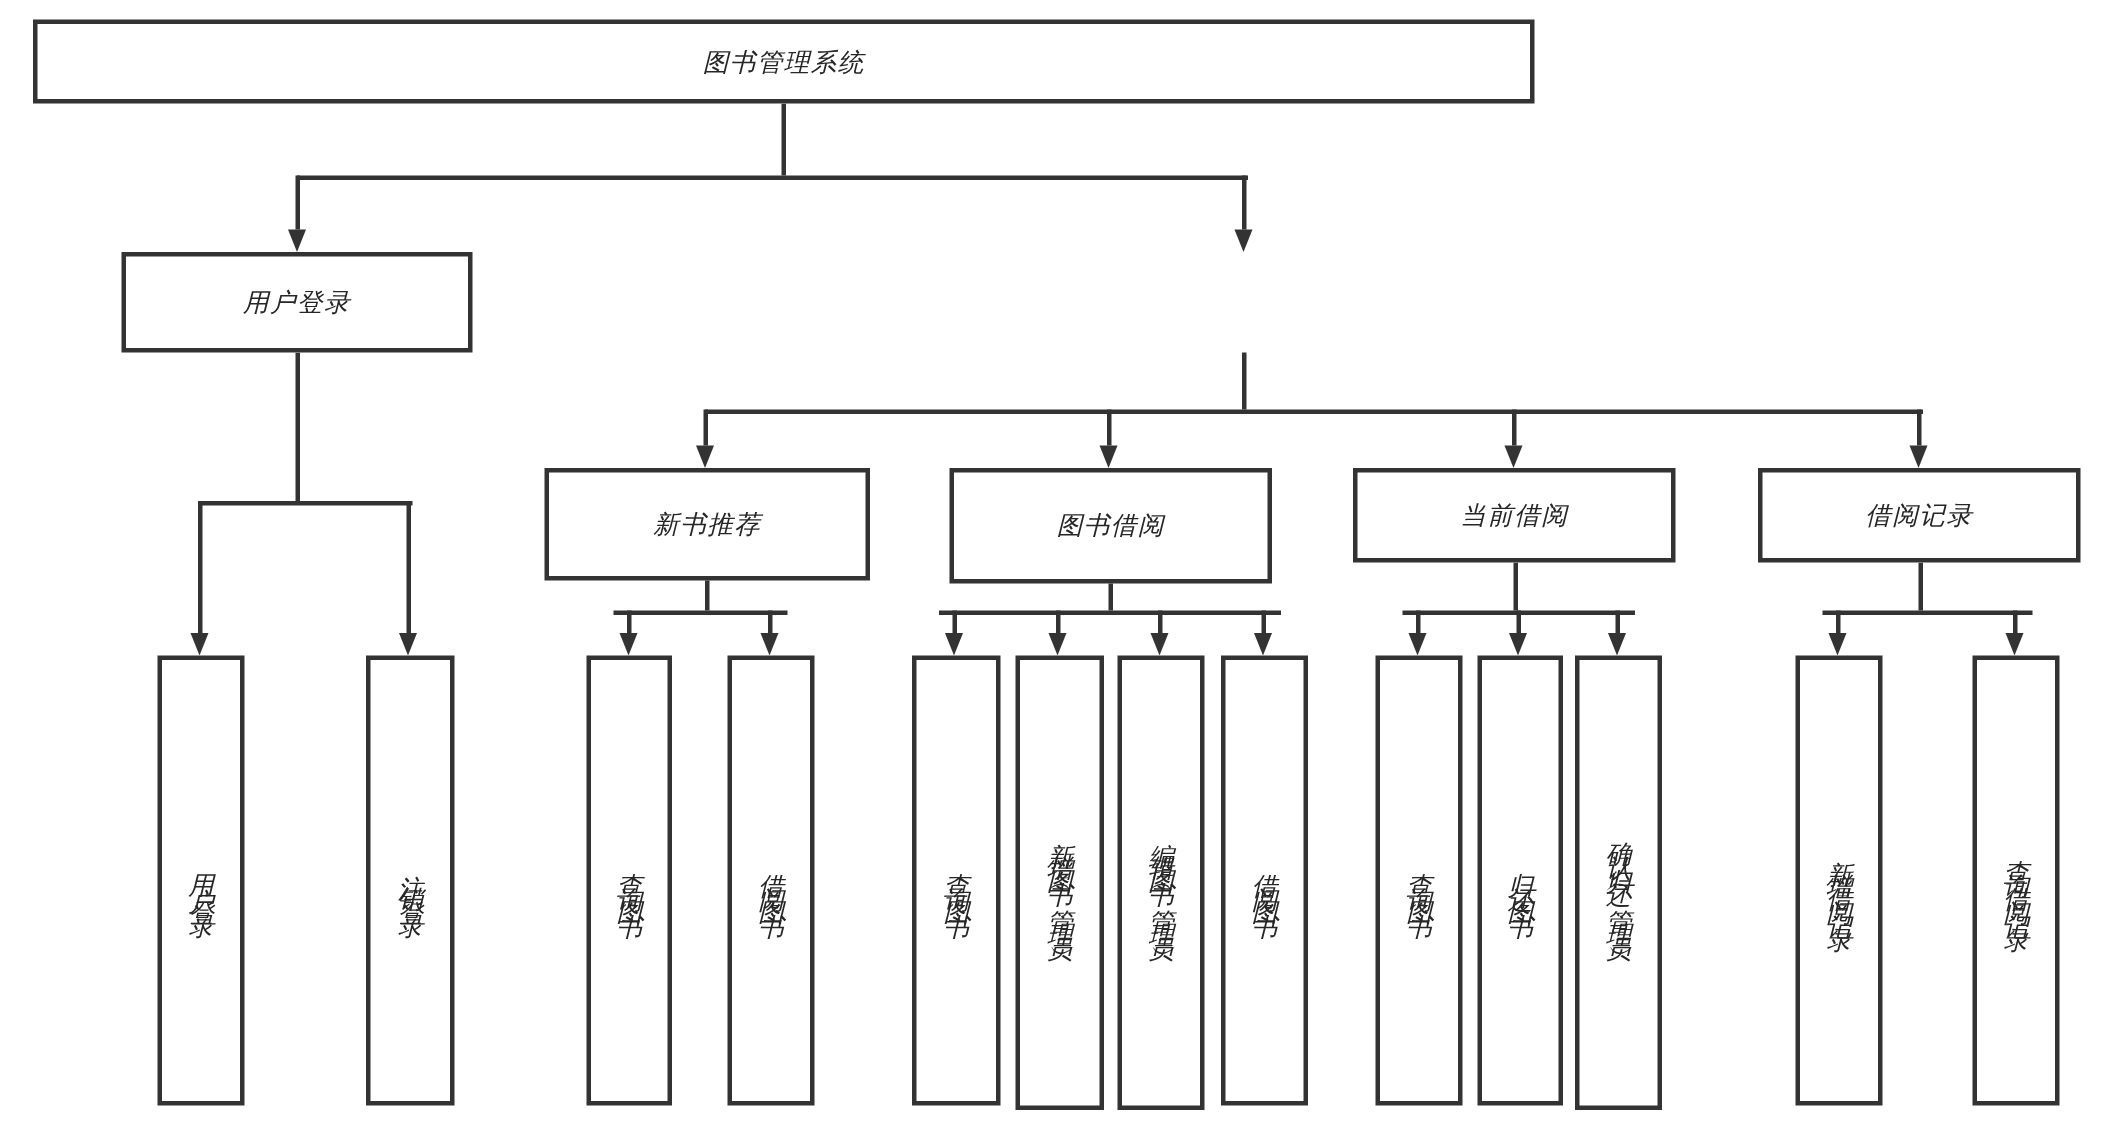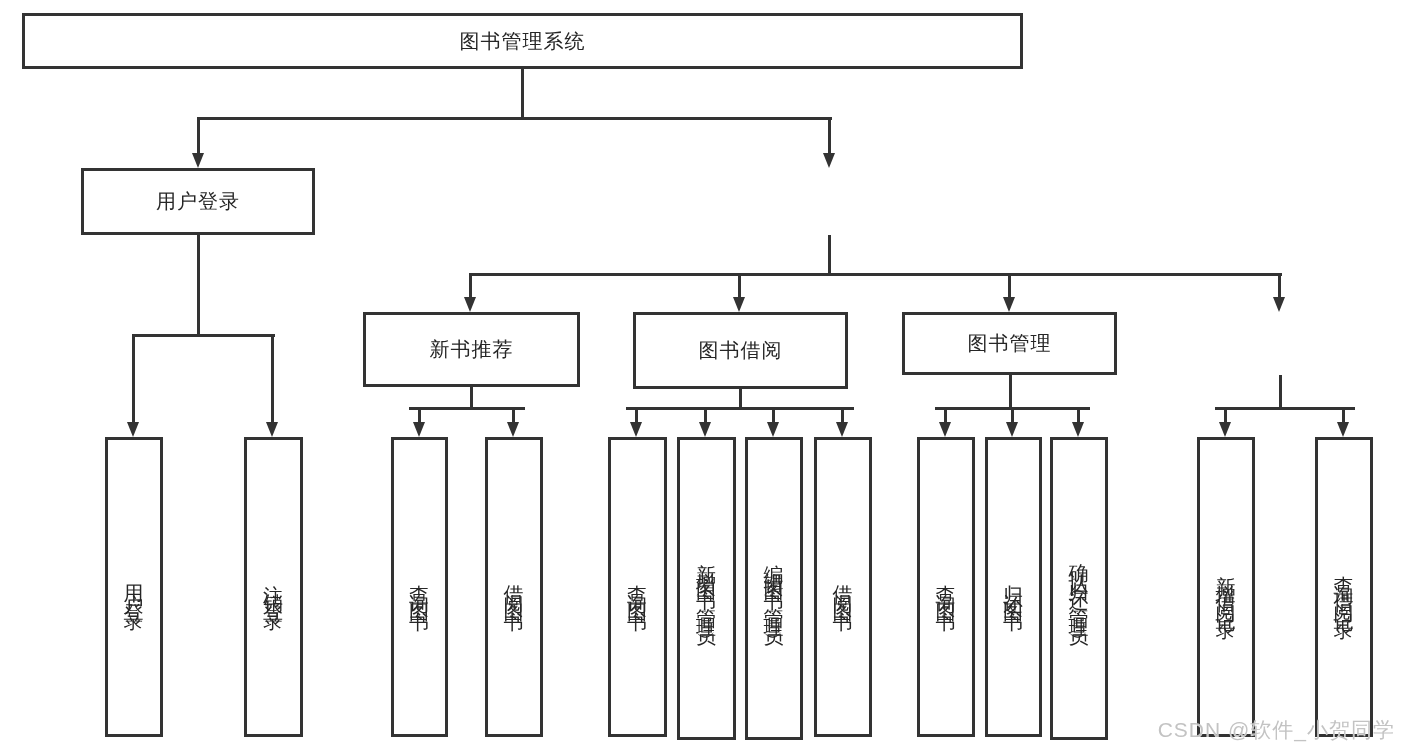--- a/index.html
+++ b/index.html
@@ -20,24 +20,25 @@
   }
   
   .node {
     position: absolute;
     border: 3px solid var(--line);
     background: var(--bg);
     display: flex;
     align-items: center;
     justify-content: center;
     color: var(--text);
-    font-size: 20px;
+    font-size: 17px;
     letter-spacing: 1px;
     text-align: center;
     z-index: 2;
+    font-style: italic;
   }
   
   .leaf span {
     writing-mode: vertical-rl;
     text-orientation: mixed;
     letter-spacing: 9px;
     line-height: 1;
     white-space: nowrap;
   }
   
@@ -103,21 +104,22 @@
 
   <div class="vline" style="left:828px; top:235px; height:38px;"></div>
   <div class="hline" style="left:470px; top:273px; width:812px;"></div>
   <div class="varrow" style="left:469px; top:273px; height:24px;"></div>
   <div class="varrow" style="left:738px; top:273px; height:24px;"></div>
   <div class="varrow" style="left:1008px; top:273px; height:24px;"></div>
   <div class="varrow" style="left:1278px; top:273px; height:24px;"></div>
 
   <div class="node" style="left:363px; top:312px; width:217px; height:75px;">新书推荐</div>
   <div class="node" style="left:633px; top:312px; width:215px; height:77px;">图书借阅</div>
-  <div class="node" style="left:902px; top:312px; width:215px; height:63px;">图书管理</div>
+  <div class="node" style="left:902px; top:312px; width:215px; height:63px;">当前借阅</div>
+  <div class="node" style="left:1172px; top:312px; width:215px; height:63px;">借阅记录</div>
 
   <div class="vline" style="left:470px; top:375px; height:32px;"></div>
   <div class="hline" style="left:409px; top:407px; width:116px;"></div>
   <div class="varrow" style="left:418px; top:407px; height:15px;"></div>
   <div class="varrow" style="left:512px; top:407px; height:15px;"></div>
 
   <div class="vline" style="left:739px; top:375px; height:32px;"></div>
   <div class="hline" style="left:626px; top:407px; width:228px;"></div>
   <div class="varrow" style="left:635px; top:407px; height:15px;"></div>
   <div class="varrow" style="left:704px; top:407px; height:15px;"></div>
@@ -172,15 +174,14 @@
     <span>确认归还（管理员）</span>
   </div>
 
   <div class="node leaf" style="left:1197px; top:437px; width:58px; height:300px;">
     <span>新增借阅记录</span>
   </div>
   <div class="node leaf" style="left:1315px; top:437px; width:58px; height:300px;">
     <span>查询借阅记录</span>
   </div>
 
-  <div class="watermark">CSDN @软件_小贺同学</div>
 
 </div>
 
 </body></html>

